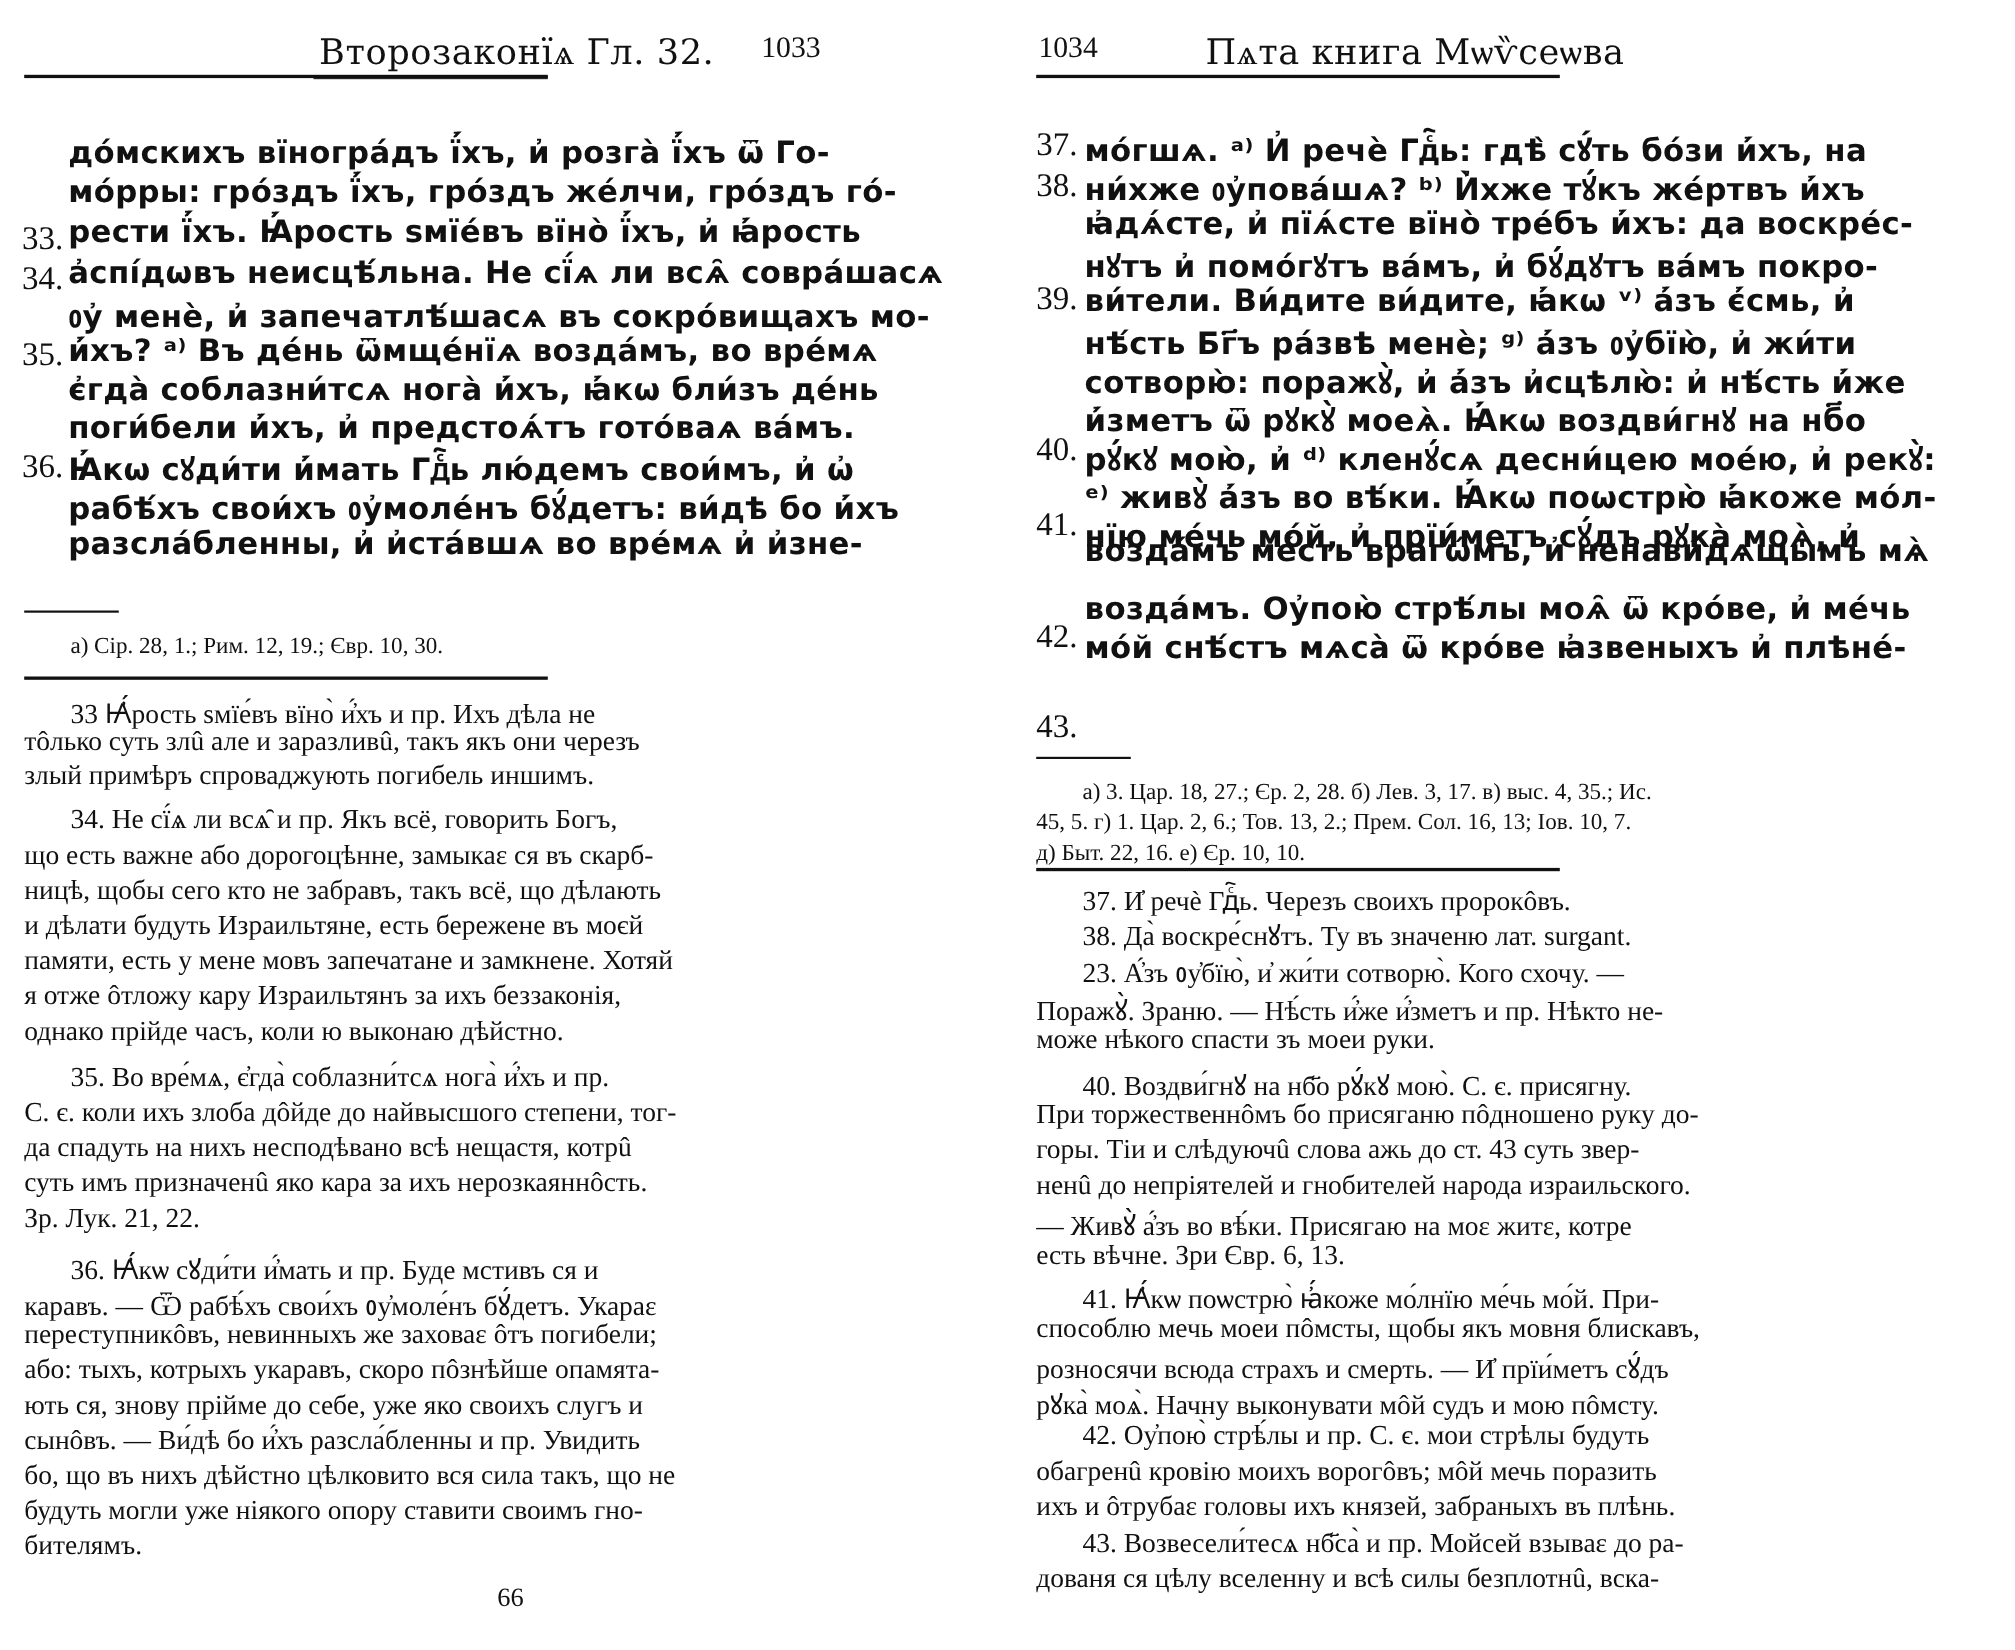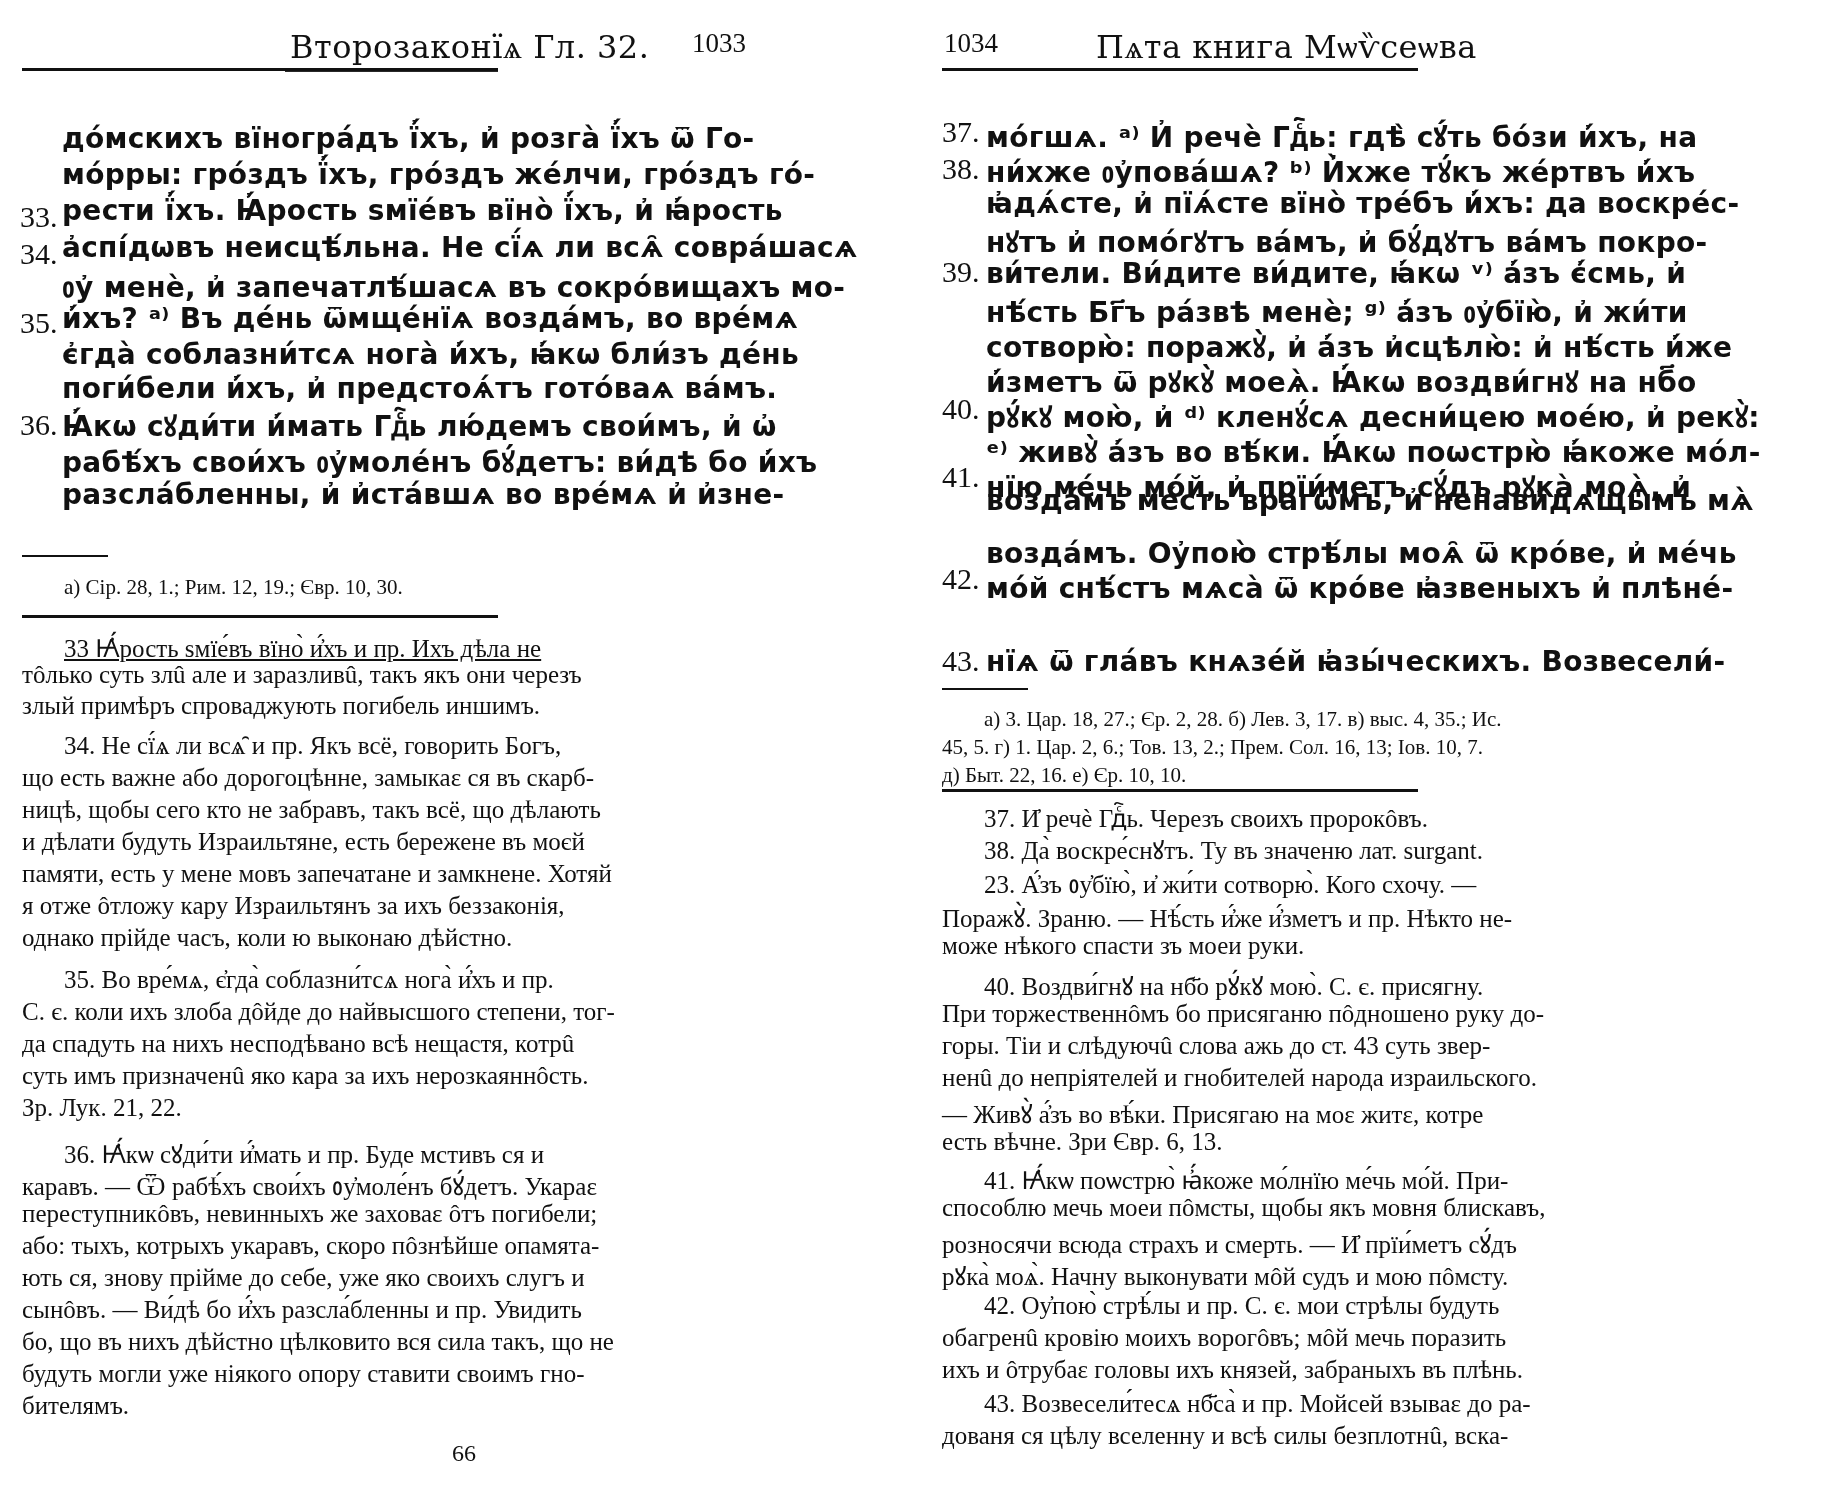--- a/index.html
+++ b/index.html
@@ -42,21 +42,21 @@
   <div class="ln verse" style="left:62px; top:338px;">є҆гда̀ соблазни́тсѧ нога̀ и҆́хъ, ꙗ҆́кѡ бли́зъ де́нь</div>
   <div class="ln verse" style="left:62px; top:372px;">поги́бели и҆́хъ, и҆ предстоѧ́тъ гото́ваѧ ва́мъ.</div>
   <div class="ln verse" style="left:62px; top:406px;">Ꙗ҆́кѡ сꙋди́ти и҆́мать Гдⷭ҇ь лю́демъ свои́мъ, и҆ ѡ҆</div>
   <div class="ln verse" style="left:62px; top:442px;">рабѣ́хъ свои́хъ ᲂу҆моле́нъ бꙋ́детъ: ви́дѣ бо и҆́хъ</div>
   <div class="ln verse" style="left:62px; top:478px;">разсла́бленны, и҆ и҆ста́вшѧ во вре́мѧ и҆ и҆зне-</div>
 
   <div class="hrule thin" style="left:22px; top:555px; width:86px;"></div>
   <div class="ln fn" style="left:64px; top:575px;">а) Сір. 28, 1.; Рим. 12, 19.; Євр. 10, 30.</div>
   <div class="hrule" style="left:22px; top:615px; width:476px;"></div>
 
-  <div class="ln cm" style="left:64px; top:630px;text-decoration:underline;">33 Ꙗ҆́рость ѕмїе́въ вїно̀ и҆́хъ и пр. Ихъ дѣла не</div>
+  <div class="ln cm" style="left:64px; top:630px;">33 Ꙗ҆́рость ѕмїе́въ вїно̀ и҆́хъ и пр. Ихъ дѣла не</div>
   <div class="ln cm" style="left:22px; top:661px;">тôлько суть злû але и заразливû, такъ якъ они черезъ</div>
   <div class="ln cm" style="left:22px; top:692px;">злый примѣръ спроваджують погибель иншимъ.</div>
   <div class="ln cm" style="left:64px; top:732px;">34. Не сї́ѧ ли всѧ̑ и пр. Якъ всё, говорить Богъ,</div>
   <div class="ln cm" style="left:22px; top:764px;">що есть важне або дорогоцѣнне, замыкаε ся въ скарб-</div>
   <div class="ln cm" style="left:22px; top:796px;">ницѣ, щобы сего кто не забравъ, такъ всё, що дѣлають</div>
   <div class="ln cm" style="left:22px; top:828px;">и дѣлати будуть Израильтяне, есть бережене въ моєй</div>
   <div class="ln cm" style="left:22px; top:860px;">памяти, есть у мене мовъ запечатане и замкнене. Хотяй</div>
   <div class="ln cm" style="left:22px; top:892px;">я отже ôтложу кару Израильтянъ за ихъ беззаконія,</div>
   <div class="ln cm" style="left:22px; top:924px;">однако прійде часъ, коли ю выконаю дѣйстно.</div>
   <div class="ln cm" style="left:64px; top:966px;">35. Во вре́мѧ, є҆гда̀ соблазни́тсѧ нога̀ и҆́хъ и пр.</div>
@@ -97,21 +97,20 @@
   <div class="ln verse" style="left:70px; top:257px;">ви́тели. Ви́дите ви́дите, ꙗ҆́кѡ ᵛ⁾ а҆́зъ є҆́смь, и҆</div>
   <div class="ln verse" style="left:70px; top:292px;">нѣ́сть Бг҃ъ ра́звѣ менѐ; ᵍ⁾ а҆́зъ ᲂу҆бїю̀, и҆ жи́ти</div>
   <div class="ln verse" style="left:70px; top:327px;">сотворю̀: поражꙋ̀, и҆ а҆́зъ и҆сцѣлю̀: и҆ нѣ́сть и҆́же</div>
   <div class="ln verse" style="left:70px; top:362px;">и҆́зметъ ѿ рꙋкꙋ̀ моеѧ̀. Ꙗ҆́кѡ воздви́гнꙋ на нб҃о</div>
   <div class="ln verse" style="left:70px; top:397px;">рꙋ́кꙋ мою̀, и҆ ᵈ⁾ кленꙋ́сѧ десни́цею мое́ю, и҆ рекꙋ̀:</div>
   <div class="ln verse" style="left:70px; top:432px;">ᵉ⁾ живꙋ̀ а҆́зъ во вѣ́ки. Ꙗ҆́кѡ поѡстрю̀ ꙗ҆́коже мо́л-</div>
   <div class="ln verse" style="left:70px; top:467px;">нїю ме́чь мо́й, и҆ прїи́метъ сꙋ́дъ рꙋка̀ моѧ̀, и҆</div>
   <div class="ln verse" style="left:70px; top:484px;">возда́мъ ме́сть врагѡ́мъ, и҆ ненави́дѧщымъ мѧ̀</div>
   <div class="ln verse" style="left:70px; top:537px;">возда́мъ. Оу҆пою̀ стрѣ́лы моѧ̑ ѿ кро́ве, и҆ ме́чь</div>
   <div class="ln verse" style="left:70px; top:572px;">мо́й снѣ́стъ мѧса̀ ѿ кро́ве ꙗ҆звеныхъ и҆ плѣне́-</div>
-  <div class="ln verse" style="left:70px; top:645px;">нїѧ ѿ гла́въ кнѧзе́й ꙗ҆зы́ческихъ. Возвесели́-</div>
 
   <div class="hrule thin" style="left:26px; top:688px; width:86px;"></div>
   <div class="ln fn" style="left:68px; top:707px;">а) 3. Цар. 18, 27.; Єр. 2, 28. б) Лев. 3, 17. в) выс. 4, 35.; Ис.</div>
   <div class="ln fn" style="left:26px; top:735px;">45, 5. г) 1. Цар. 2, 6.; Тов. 13, 2.; Прем. Сол. 16, 13; Іов. 10, 7.</div>
   <div class="ln fn" style="left:26px; top:763px;">д) Быт. 22, 16. е) Єр. 10, 10.</div>
   <div class="hrule" style="left:26px; top:789px; width:476px;"></div>
 
   <div class="ln cm" style="left:68px; top:800px;">37. И҆ речѐ Гдⷭ҇ь. Черезъ своихъ пророкôвъ.</div>
   <div class="ln cm" style="left:68px; top:832px;">38. Да̀ воскре́снꙋтъ. Ту въ значеню лат. surgant.</div>
   <div class="ln cm" style="left:68px; top:866px;">23. А҆́зъ ᲂу҆бїю̀, и҆ жи́ти сотворю̀. Кого схочу. —</div>

